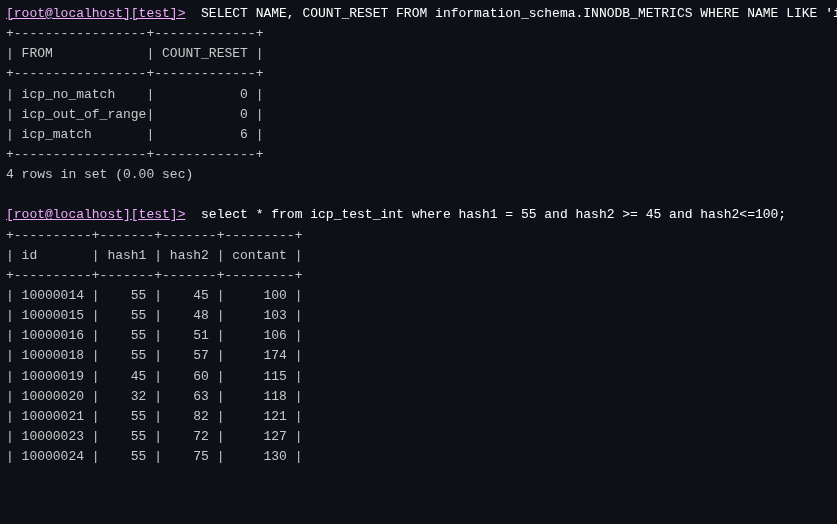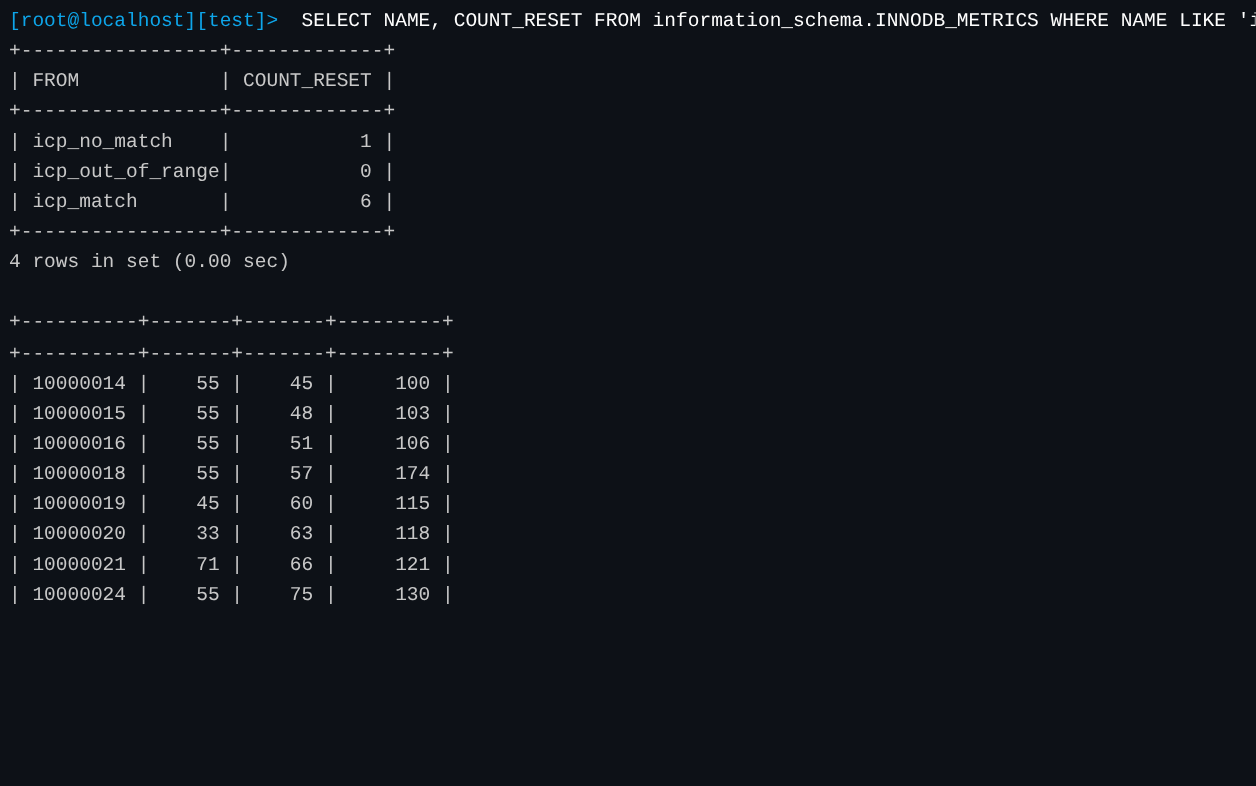--- a/index.html
+++ b/index.html
@@ -17,43 +17,46 @@
       padding: 4px 6px;
       width: 837px;
       min-height: 524px;
       position: relative;
     }
     .line {
       white-space: pre;
       line-height: 1.55;
       color: #c8c8c8;
     }
-    .prompt { color: #0ea5e9; }
+    .prompt { color: #f0abfc; text-decoration: underline; }
     .sql { color: #ffffff; }
   </style>
 </head>
 <body>
 
 <div class="terminal">
 
   <div class="line"><span class="prompt">[root@localhost][test]&gt;</span><span class="sql">  SELECT NAME, COUNT_RESET FROM information_schema.INNODB_METRICS WHERE NAME LIKE 'icp%';</span></div>
   <div class="line">+-----------------+-------------+</div>
   <div class="line">| FROM            | COUNT_RESET |</div>
   <div class="line">+-----------------+-------------+</div>
-  <div class="line">| icp_no_match    |           1 |</div>
+  <div class="line">| icp_no_match    |           0 |</div>
   <div class="line">| icp_out_of_range|           0 |</div>
   <div class="line">| icp_match       |           6 |</div>
   <div class="line">+-----------------+-------------+</div>
   <div class="line">4 rows in set (0.00 sec)</div>
   <div class="line">&nbsp;</div>
 
+  <div class="line"><span class="prompt">[root@localhost][test]&gt;</span><span class="sql">  select * from icp_test_int where hash1 = 55 and hash2 &gt;= 45 and hash2&lt;=100;</span></div>
   <div class="line">+----------+-------+-------+---------+</div>
+  <div class="line">| id       | hash1 | hash2 | contant |</div>
   <div class="line">+----------+-------+-------+---------+</div>
   <div class="line">| 10000014 |    55 |    45 |     100 |</div>
   <div class="line">| 10000015 |    55 |    48 |     103 |</div>
   <div class="line">| 10000016 |    55 |    51 |     106 |</div>
   <div class="line">| 10000018 |    55 |    57 |     174 |</div>
   <div class="line">| 10000019 |    45 |    60 |     115 |</div>
-  <div class="line">| 10000020 |    33 |    63 |     118 |</div>
-  <div class="line">| 10000021 |    71 |    66 |     121 |</div>
+  <div class="line">| 10000020 |    32 |    63 |     118 |</div>
+  <div class="line">| 10000021 |    55 |    82 |     121 |</div>
+  <div class="line">| 10000023 |    55 |    72 |     127 |</div>
   <div class="line">| 10000024 |    55 |    75 |     130 |</div>
 
 </div>
 
 </body></html>

